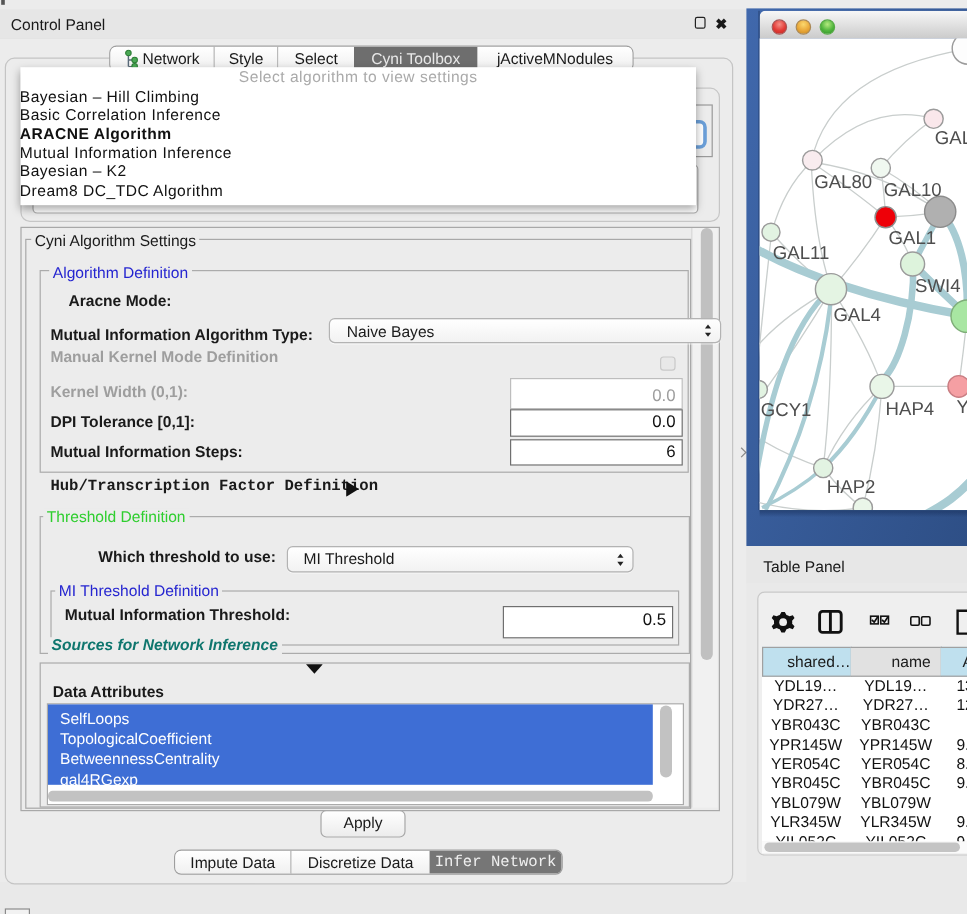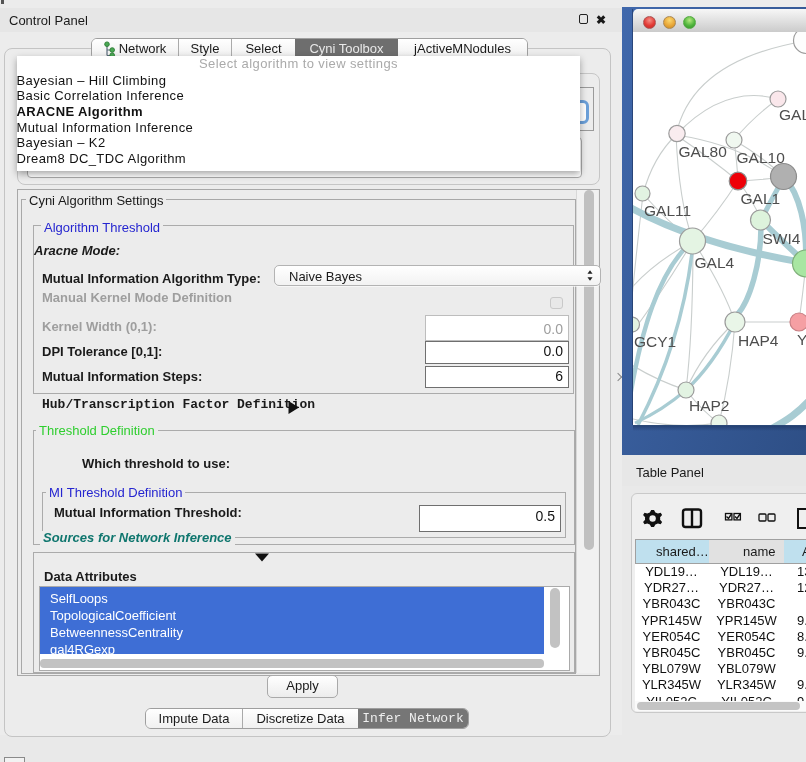--- a/index.html
+++ b/index.html
@@ -55,23 +55,23 @@
 <div class="abs" style="left:27px;top:137px;width:553px;height:38.5px;background:#fff;border:1px solid #a9a9a9;border-radius:4px;"></div>
 
 <div class="abs" style="left:17px;top:189px;width:581px;height:485px;background:#ececec;border:1px solid #a8a8a8;"></div>
 <div class="abs" style="left:576px;top:190px;width:21px;height:483px;background:#f1f1f1;border-left:1px solid #d8d8d8;"></div>
 <div class="abs" style="left:584px;top:190px;width:10px;height:360px;background:#c0c0c0;border-radius:5px;"></div>
 
 <div class="gb" style="left:21px;top:199px;width:553px;height:473px;border-color:#a8a8a8;"></div>
 <div class="gt" style="left:26px;top:194px;color:#1a1a1a;">Cyni Algorithm Settings</div>
 
 <div class="gb" style="left:33px;top:225px;width:539px;height:167px;border-color:#ababab;"></div>
-<div class="gt" style="left:41px;top:221px;color:#2525d0;">Algorithm Threshold</div>
-
-<div class="abs t13 b" style="left:34px;top:242.5px;font-style:italic;">Aracne Mode:</div>
+<div class="gt" style="left:41px;top:221px;color:#2525d0;">Algorithm Definition</div>
+
+<div class="abs t13 b" style="left:57px;top:242.5px;">Aracne Mode:</div>
 <div class="abs t13 b" style="left:42px;top:270.5px;">Mutual Information Algorithm Type:</div>
 <div class="combo" style="left:274px;top:264.5px;width:289px;height:19.5px;padding-left:36px;">
   <span class="t13" style="position:absolute;left:14px;top:3px;">Naive Bayes</span>
   <svg class="ar" viewBox="0 0 7 12">
         <path d="M3.5 0 L6.5 4 L0.5 4 Z" fill="#222"></path>
         <path d="M3.5 12 L6.5 8 L0.5 8 Z" fill="#222"></path>
       </svg>
 </div>
 <div class="abs t13 b" style="left:42px;top:290px;color:#9e9e9e;">Manual Kernel Mode Definition</div>
 <div class="abs" style="left:550px;top:297px;width:11px;height:10px;background:#e8e8e8;border:1px solid #c9c9c9;border-radius:3px;"></div>
@@ -83,20 +83,27 @@
 <div class="fld" style="left:425px;top:366px;width:137px;height:19px;border:1px solid #6f6f6f;color:#111;padding:1px 5px 0 0;">6</div>
 
 <div class="abs t13 b" style="left:42px;top:397px;font-family:Liberation Mono, monospace;">Hub/Transcription Factor Definition</div>
 <svg class="abs" style="left:287px;top:400.5px;" width="13" height="13" viewBox="0 0 13 13">
       <path d="M1.5 0 L12 6.5 L1.5 13 Z" fill="#111"></path>
     </svg>
 
 <div class="gb" style="left:33px;top:430px;width:540px;height:113px;border-color:#ababab;"></div>
 <div class="gt" style="left:36px;top:423.5px;color:#2fce2f;">Threshold Definition</div>
 <div class="abs t13 b" style="left:80px;top:455.5px;width:150px;text-align:right;">Which threshold to use:</div>
+<div class="combo" style="left:239px;top:455px;width:287px;height:20px;">
+  <span class="t13" style="position:absolute;left:13px;top:2px;">MI Threshold</span>
+  <svg class="ar" viewBox="0 0 7 12">
+        <path d="M3.5 0 L6.5 4 L0.5 4 Z" fill="#222"></path>
+        <path d="M3.5 12 L6.5 8 L0.5 8 Z" fill="#222"></path>
+      </svg>
+</div>
 <div class="gb" style="left:42px;top:492px;width:522px;height:44px;border-color:#ababab;"></div>
 <div class="gt" style="left:46px;top:485.5px;color:#2525d0;">MI Threshold Definition</div>
 <div class="abs t13 b" style="left:54px;top:505px;">Mutual Information Threshold:</div>
 <div class="fld" style="left:419px;top:505px;width:135px;height:23px;border:1px solid #6f6f6f;color:#111;padding:2px 5px 0 0;">0.5</div>
 
 <div class="gb" style="left:33px;top:552px;width:540px;height:119px;border-color:#ababab;"></div>
 <div class="gt" style="left:40px;top:531px;color:#0f766e;font-weight:bold;font-style:italic;">Sources for Network Inference</div>
 <svg class="abs" style="left:255px;top:552.5px;" width="14" height="9" viewBox="0 0 14 9">
       <path d="M0 0.5 L14 0.5 L7 8.5 Z" fill="#111"></path>
     </svg>

